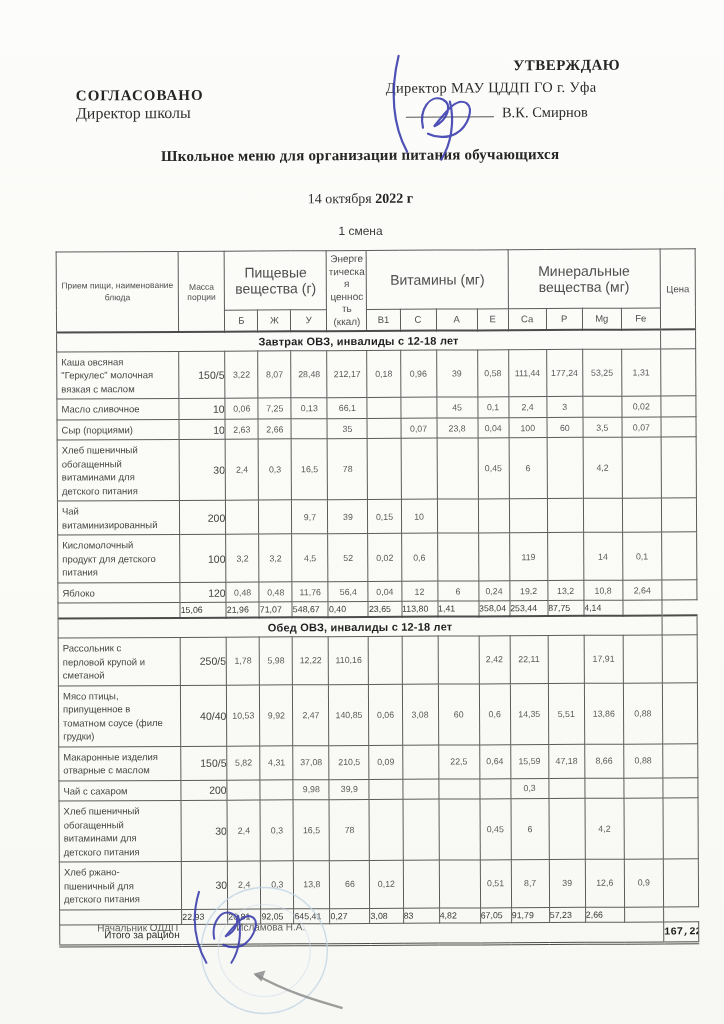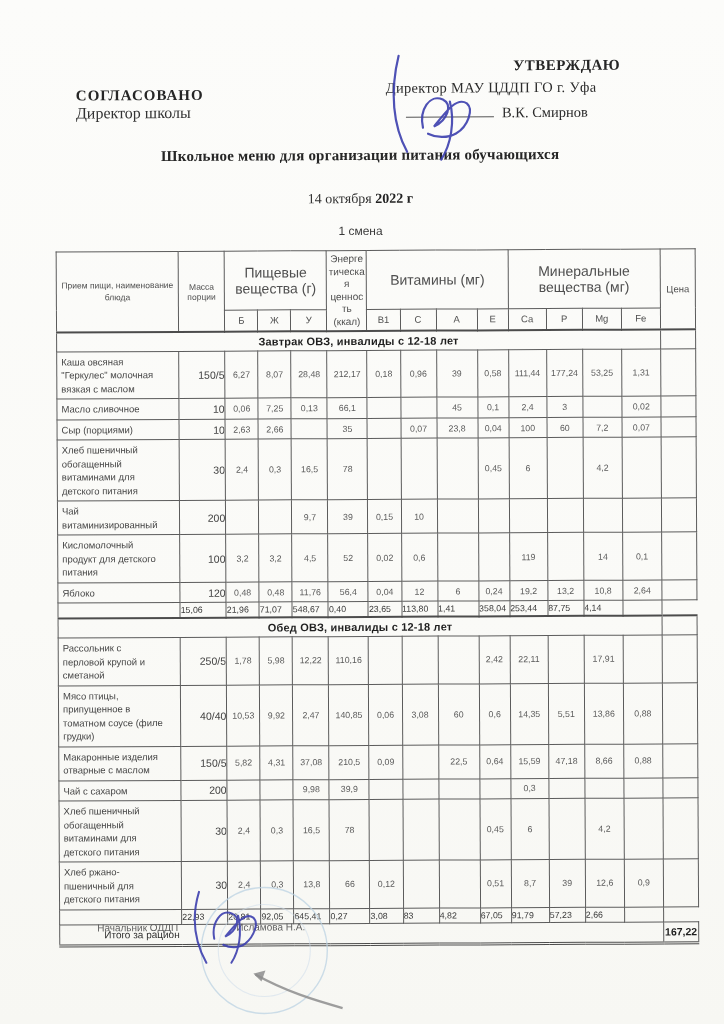--- a/index.html
+++ b/index.html
@@ -50,21 +50,21 @@
   .dish { font-size:9.5px; line-height:1.42; text-align:left; padding:3px 2px 3px 4px;
     color:#454545; white-space:pre-line; }
   .num { font-size:8.8px; text-align:center; color:#5a5a5a; padding:2px 0; }
   .mass { font-size:10.5px; color:#3e3e3e;text-align:right; }
   .totals-row td { font-size:8.8px; color:#383838; padding:2px 0; text-align:left; }
   .price-empty {}
 
   .itogo-row td { border-bottom:3px double #4c4c4c; }
   .itogo-label { font-size:10px; color:#2e2e2e; text-align:left; padding:4px 0 4px 44px;
     font-family:"Liberation Sans",sans-serif; }
-  .itogo-value { font-size:10.5px; font-weight:bold; color:#1d1d1d; text-align:center; }
+  .itogo-value { font-size:10.5px; font-weight:bold; color:#1d1d1d; text-align:center;font-family:Liberation Mono, monospace; }
 
   
   .chief-label { position:absolute; left:95px; top:921px; font-family:"Liberation Sans",sans-serif;
     font-size:10px; color:#5f5f5f; }
   .chief-name { position:absolute; left:234px; top:921px; font-family:"Liberation Sans",sans-serif;
     font-size:10px; color:#5f5f5f; }
 
   .overlay { position:absolute; inset:0; pointer-events:none; }
 </style>
 </head>
@@ -138,21 +138,21 @@
       <tbody id="menu-body">
           <tr class="section-row">
             <td colspan="14">Завтрак ОВЗ, инвалиды с  12-18 лет</td>
             <td class="price-empty"></td>
           </tr>
           <tr>
             <td class="dish">Каша овсяная
 "Геркулес" молочная
 вязкая с маслом</td>
             <td class="num mass">150/5</td>
-            <td class="num">6,27</td>
+            <td class="num">3,22</td>
             <td class="num">8,07</td>
             <td class="num">28,48</td>
             <td class="num">212,17</td>
             <td class="num">0,18</td>
             <td class="num">0,96</td>
             <td class="num">39</td>
             <td class="num">0,58</td>
             <td class="num">111,44</td>
             <td class="num">177,24</td>
             <td class="num">53,25</td>
@@ -182,21 +182,21 @@
             <td class="num">2,63</td>
             <td class="num">2,66</td>
             <td class="num"></td>
             <td class="num">35</td>
             <td class="num"></td>
             <td class="num">0,07</td>
             <td class="num">23,8</td>
             <td class="num">0,04</td>
             <td class="num">100</td>
             <td class="num">60</td>
-            <td class="num">7,2</td>
+            <td class="num">3,5</td>
             <td class="num">0,07</td>
             <td class="price-empty"></td>
           </tr>
           <tr>
             <td class="dish">Хлеб пшеничный
 обогащенный
 витаминами для
 детского питания</td>
             <td class="num mass">30</td>
             <td class="num">2,4</td>

